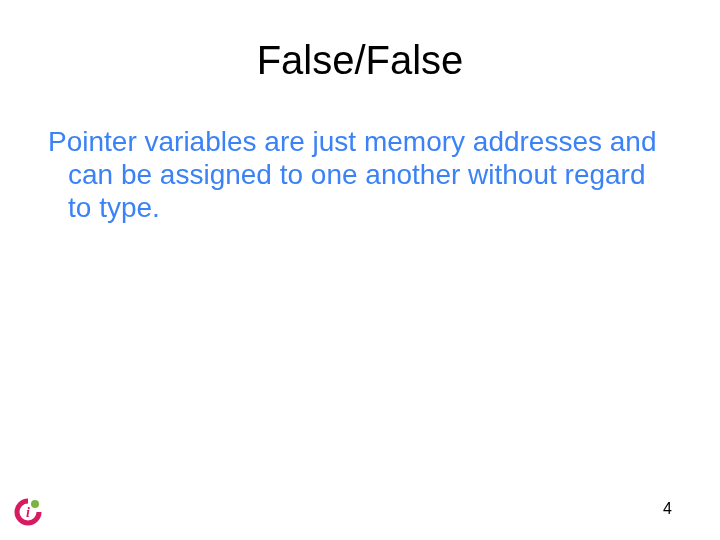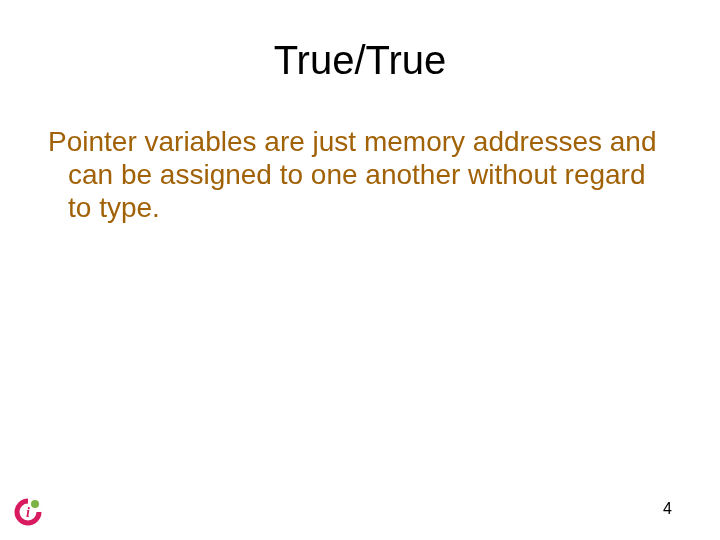--- a/index.html
+++ b/index.html
@@ -19,21 +19,21 @@
     text-align: center;
     font-size: 40px;
     font-weight: 400;
     color: #000;
     margin-bottom: 42px;
     letter-spacing: 0px;
   }
   .body-text {
     font-size: 28px;
     line-height: 1.18;
-    color: #a16207;
+    color: #3b82f6;
     padding-left: 0px;
     padding-right: 10px;
   }
   .body-text .indent {
     display: block;
     text-indent: -20px;
     padding-left: 20px;
   }
   .page-num {
     position: absolute;
@@ -48,21 +48,21 @@
     left: 14px;
     width: 28px;
     height: 28px;
   }
   .logo svg { display: block; }
 </style>
 </head>
 <body>
 
 <div class="slide">
-  <h1 class="title">True/True</h1>
+  <h1 class="title">False/False</h1>
   <div class="body-text">
     <span class="indent">Pointer variables are just memory addresses and can be assigned to one another without regard to type.</span>
   </div>
   <div class="page-num">4</div>
   <div class="logo">
     <svg width="28" height="28" viewBox="0 0 28 28">
       <circle cx="14" cy="14" r="11" fill="none" stroke="#d81b60" stroke-width="5"></circle>
       <path d="M 14 3 A 11 11 0 0 1 25 14" fill="none" stroke="#ffffff" stroke-width="6"></path>
       <circle cx="21" cy="6" r="4" fill="#7cb342"></circle>
       <text x="14" y="19" text-anchor="middle" font-family="Georgia, serif" font-weight="bold" font-style="italic" font-size="14" fill="#d81b60">i</text>

